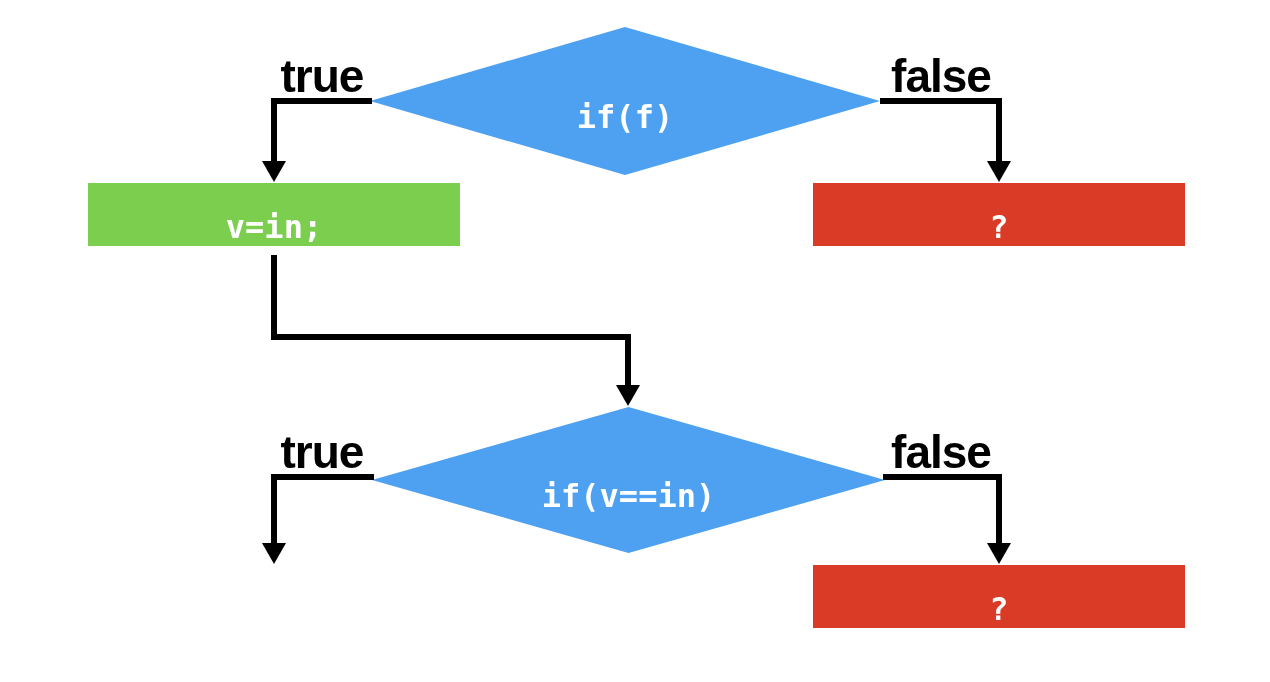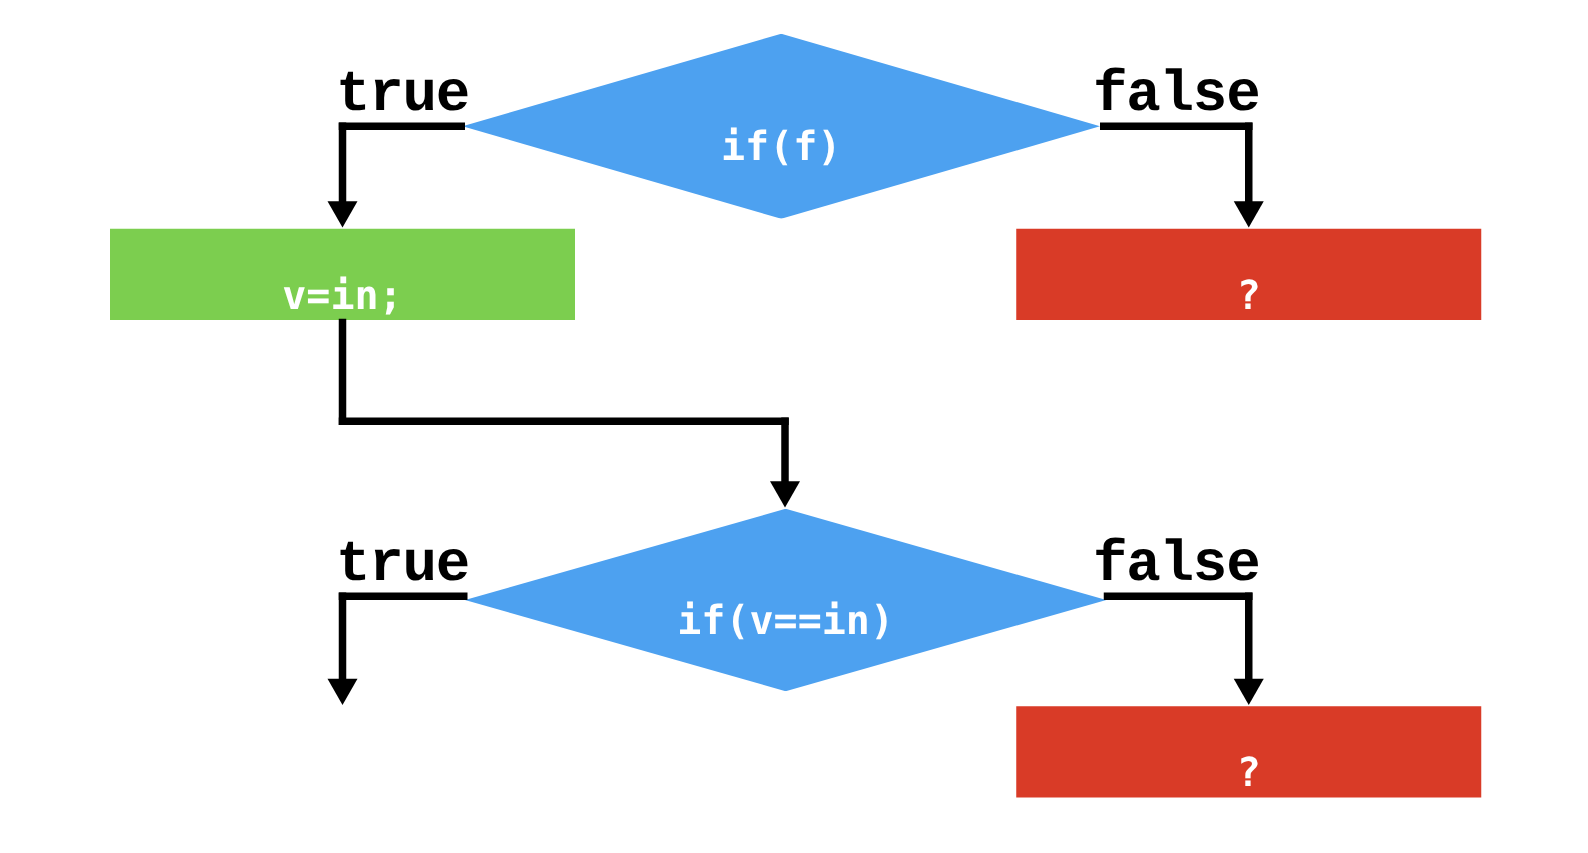--- a/index.html
+++ b/index.html
@@ -23,44 +23,44 @@
     clip-path: polygon(50% 0%, 100% 50%, 50% 100%, 0% 50%);
     display: flex;
     align-items: center;
     justify-content: center;
   }
   .diamond.d1 { left: 370px; top: 27px;  width: 510px; height: 148px; }
   .diamond.d2 { left: 372px; top: 407px; width: 513px; height: 146px; }
   .box {
     position: absolute;
     width: 372px;
-    height: 73px;
+    height: 63px;
     display: flex;
-    align-items: center;
+    align-items: flex-end;
     justify-content: center;
   }
   .box.green { background: var(--true-fill, #7cce4f); }
   .box.red   { background: var(--false-fill, #d93b27); }
   .box.g1 { left: 88px;  top: 183px; }
   .box.r1 { left: 813px; top: 183px; }
   .box.g2 { left: 88px;  top: 565px; }
   .box.r2 { left: 813px; top: 565px; }
   .node-text {
     font-family: "DejaVu Sans Mono", monospace;
     font-weight: bold;
     font-size: 32px;
     color: var(--node-text, #ffffff);
     white-space: pre;
     margin-top: 32px;
   }
   .edge-label {
     position: absolute;
     width: 140px;
     text-align: center;
-    font-family: Liberation Mono, monospace;
+    font-family: Liberation Sans, sans-serif;
     font-weight: bold;
     font-size: 46px;
     line-height: 44px;
     letter-spacing: -1px;
     color: var(--edge-text, #000000);
   }
   .edge-label.t1 { left: 252px; top: 54px; }
   .edge-label.f1 { left: 871px; top: 54px; }
   .edge-label.t2 { left: 252px; top: 430px; }
   .edge-label.f2 { left: 871px; top: 430px; }

